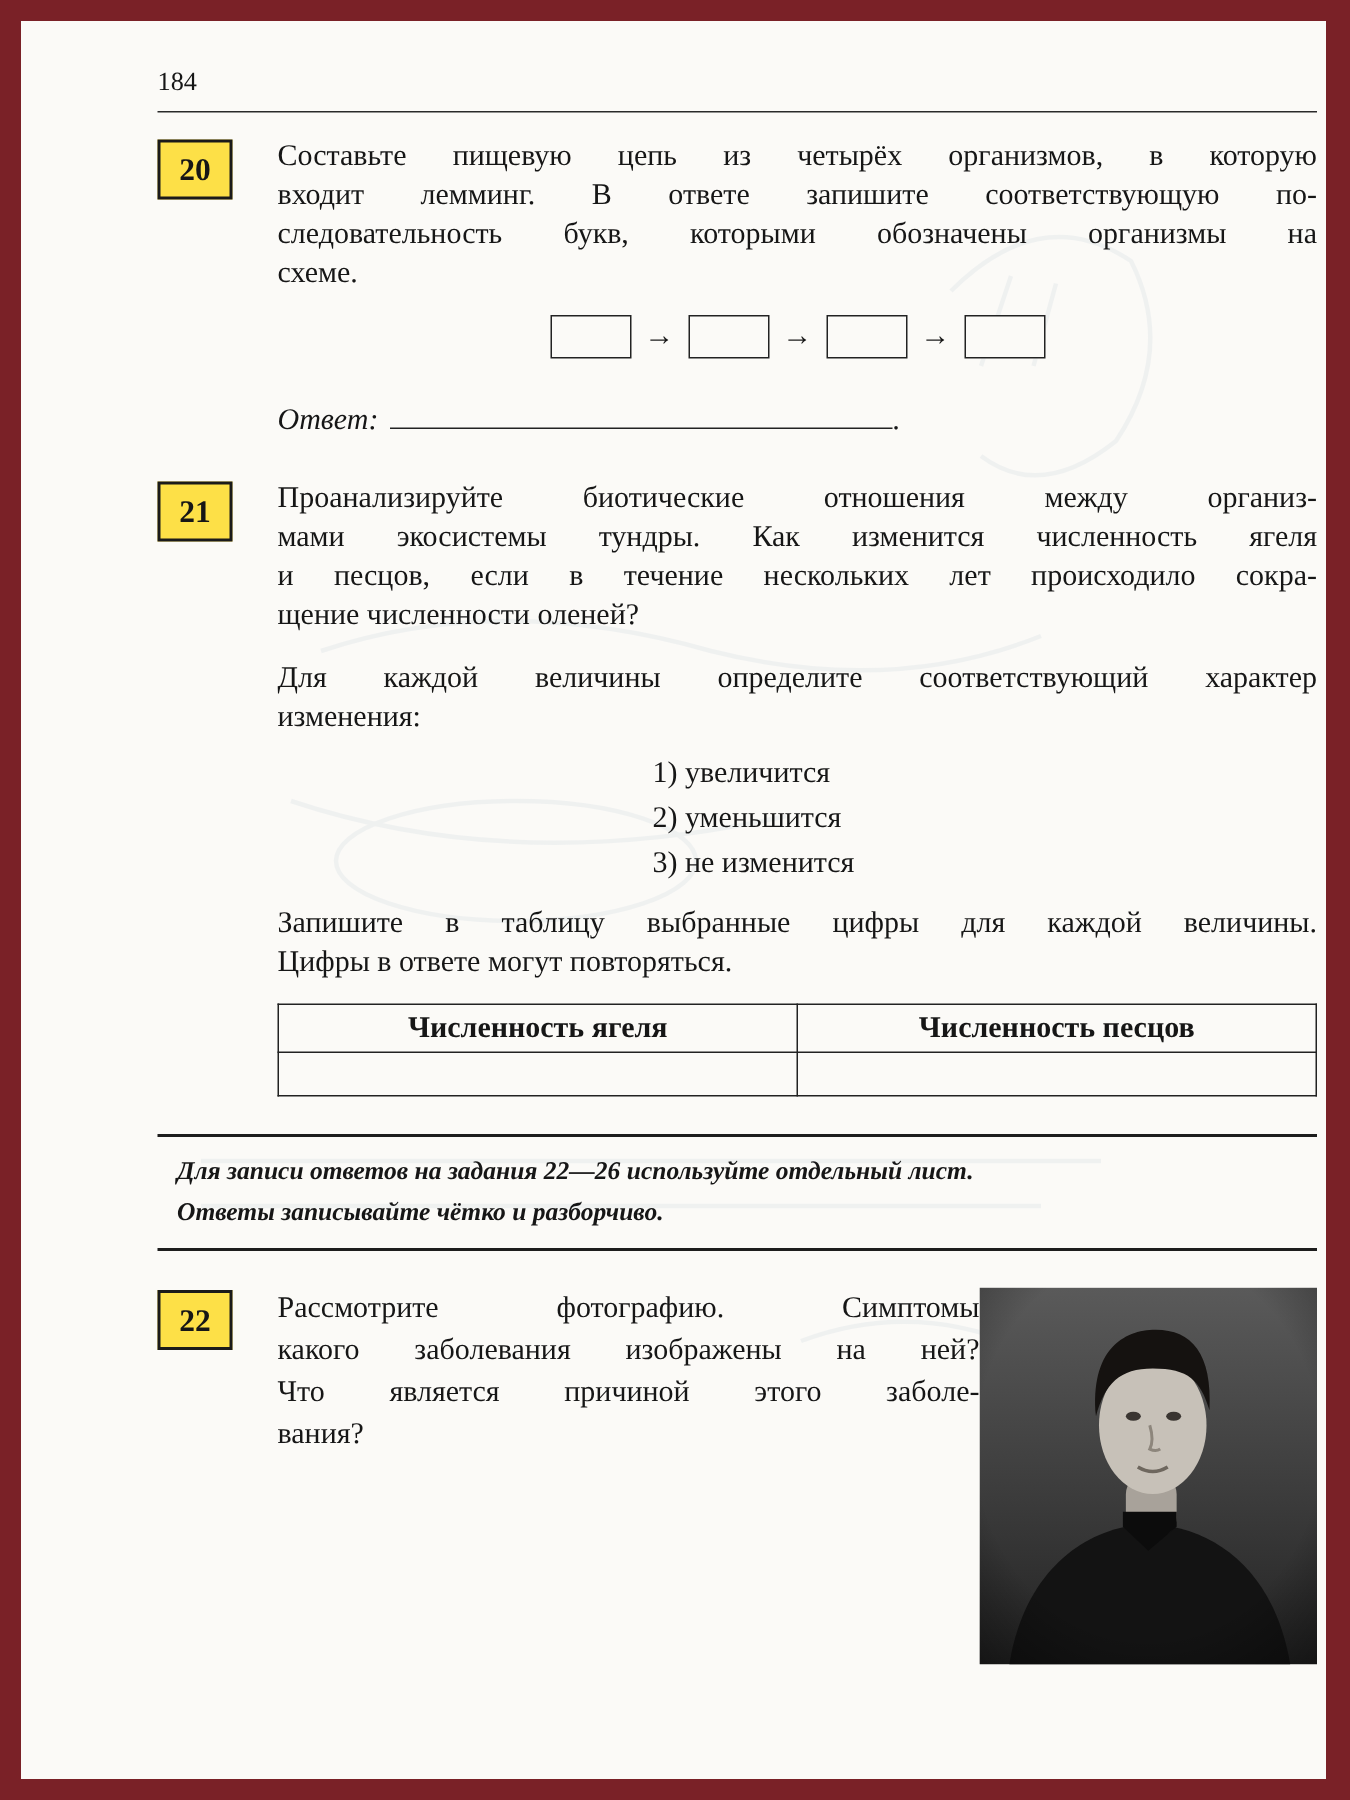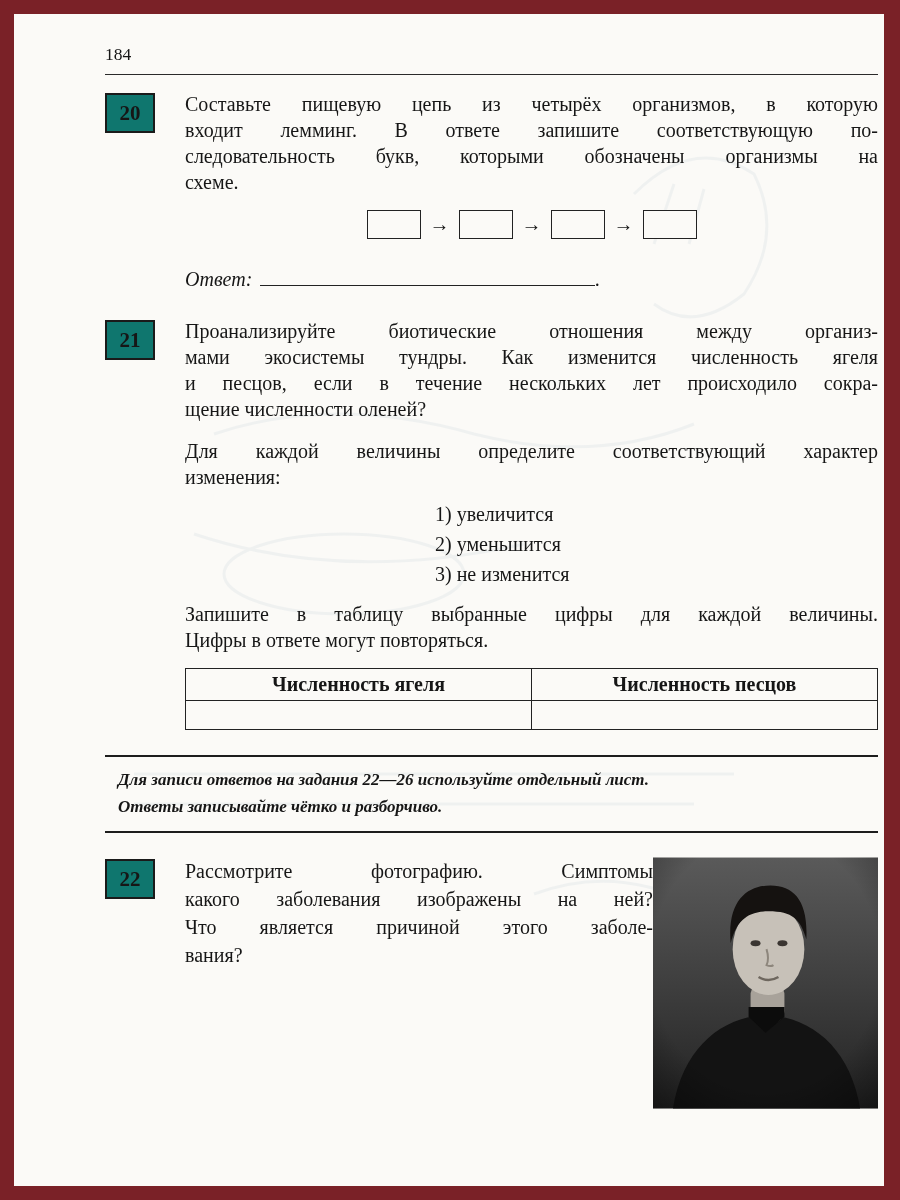--- a/index.html
+++ b/index.html
@@ -19,21 +19,21 @@
   
   .hdr{
     display:flex;justify-content:space-between;align-items:flex-end;
     border-bottom:1.6px solid #2a2a2a;padding-bottom:9px;font-size:17.5px;
   }
   
   .question{position:relative;padding-left:80px;}
   .qnum{
     position:absolute;left:0;top:2px;width:46px;height:36px;
     border:2px solid #1a1a1a;display:flex;align-items:center;justify-content:center;
-    font-weight:bold;font-size:21px;background:#0f766e;
+    font-weight:bold;font-size:21px;background:#fde047;
   }
   .jl{font-size:20px;line-height:26px;text-align:justify;text-align-last:justify;}
   .jl.last{text-align-last:left;}
   
   .chain{margin-top:15px;display:flex;justify-content:center;align-items:center;gap:9px;}
   .cbox{width:52px;height:27px;border:1.5px solid #222;background:#fbfaf7;}
   .arr{font-size:20px;line-height:27px;}
   
   .answer{margin-top:25px;font-size:20px;font-style:italic;}
   .ansline{display:inline-block;width:335px;border-bottom:1.6px solid #222;height:1.05em;margin-left:8px;vertical-align:baseline;}

